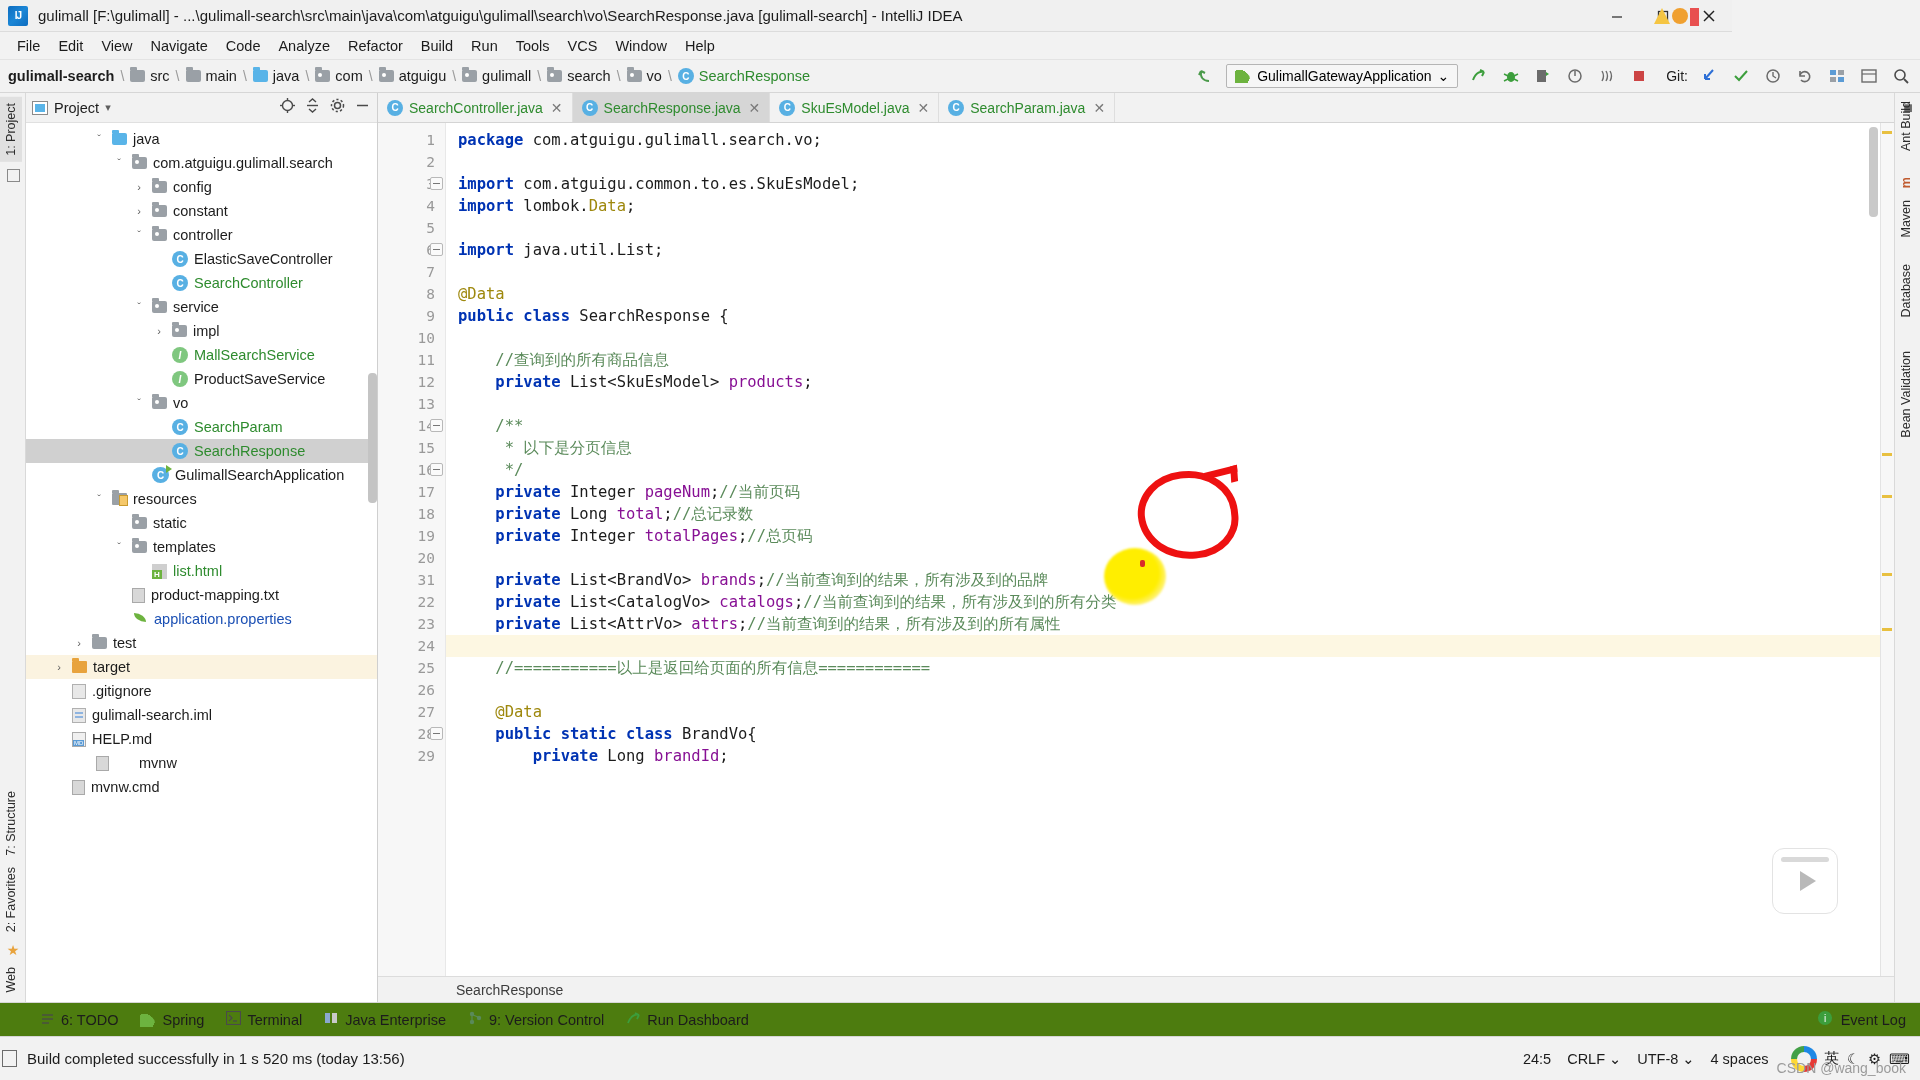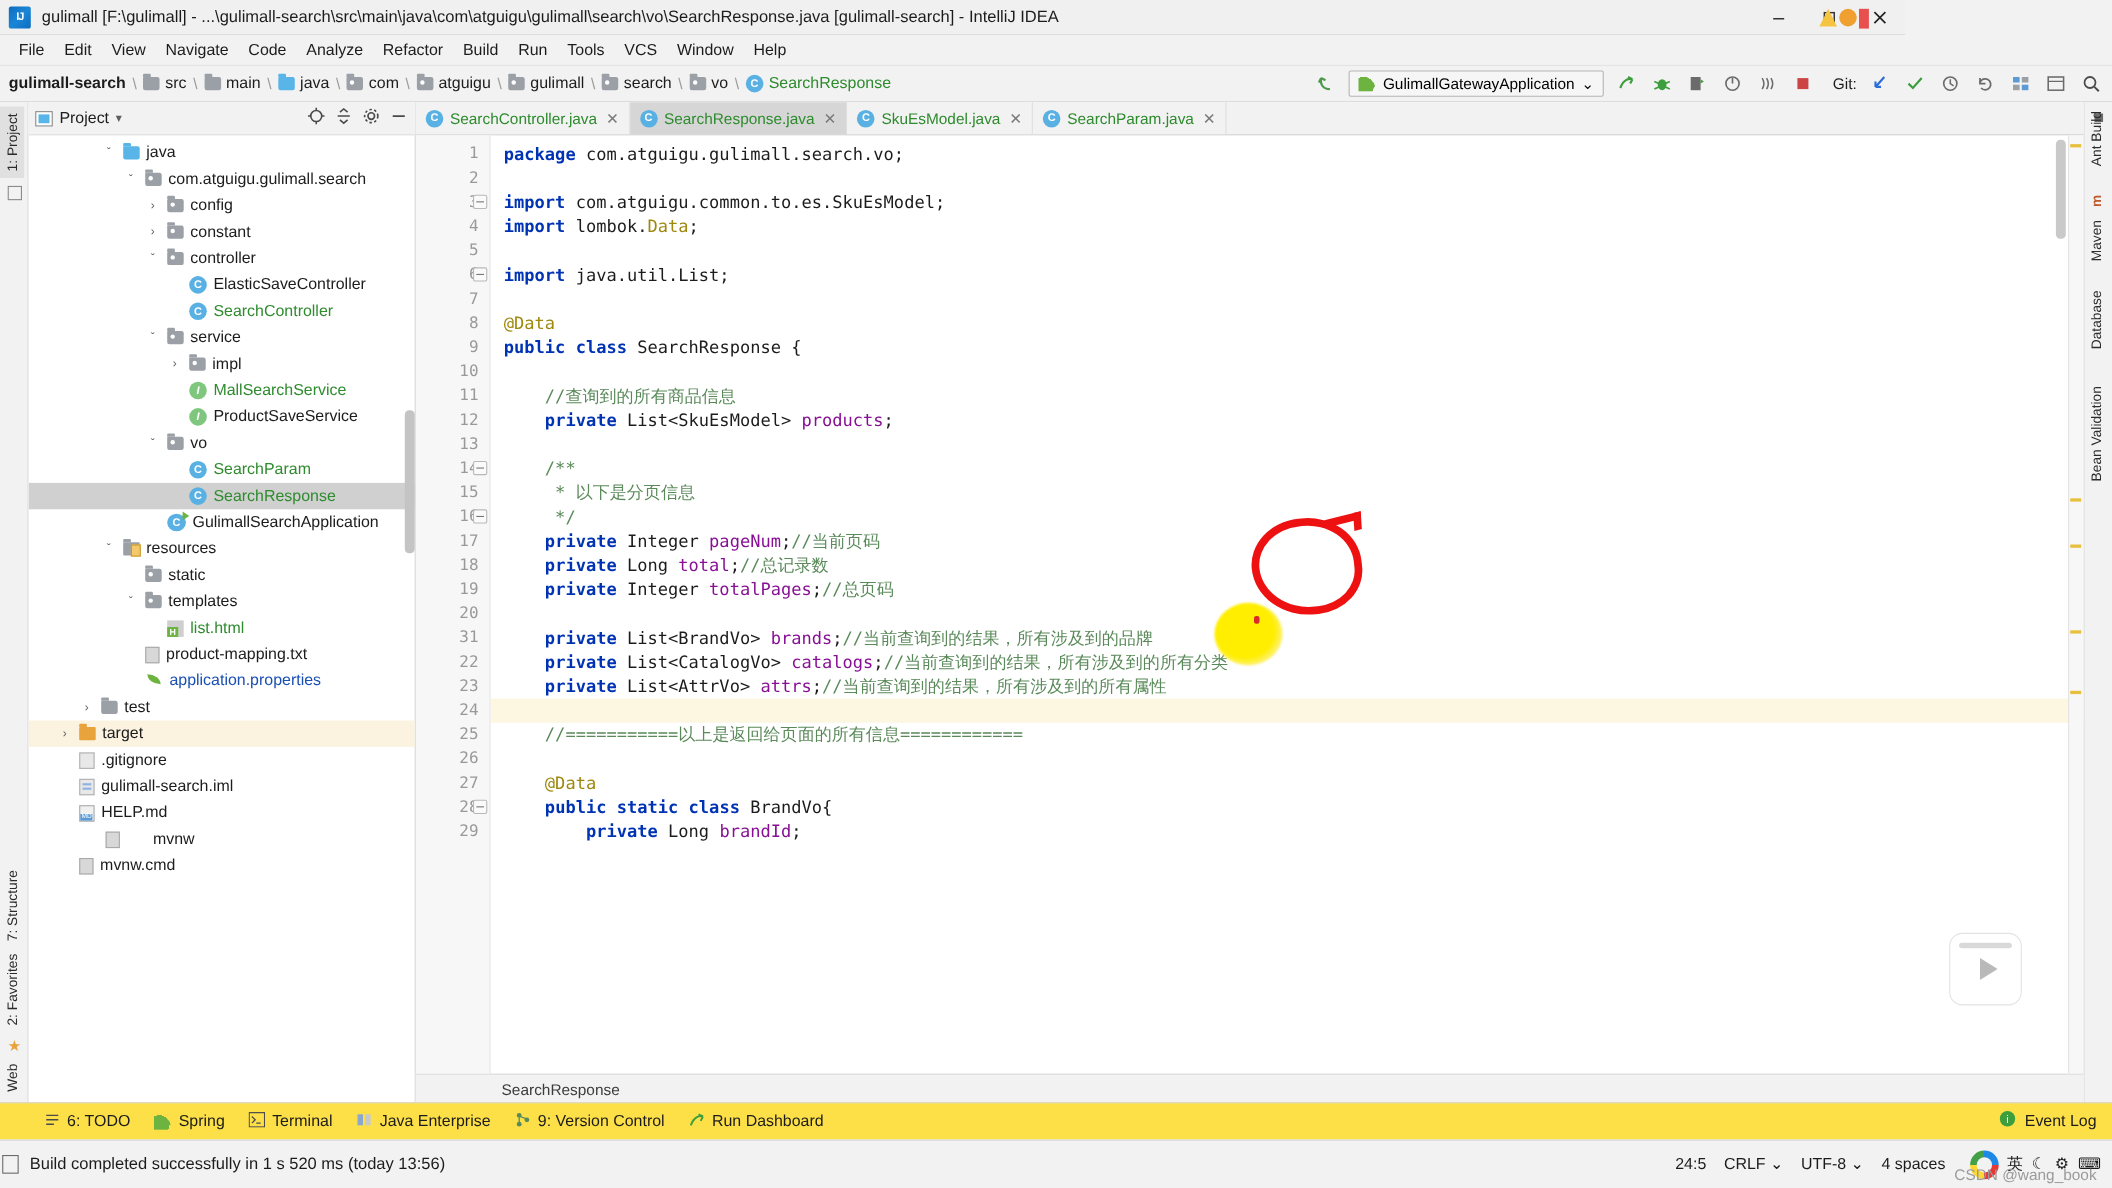--- a/index.html
+++ b/index.html
@@ -272,21 +272,21 @@
   
   .editor-status {
     height: 26px; background: #f2f2f2; border-top: 1px solid #dcdcdc;
     display:flex; align-items:center; padding-left: 78px;
     font-size: 14px; color: #3c3c3c;
   }
 
   
   .bottom-bar {
     position: absolute; left: 0; bottom: 44px; width: 1920px; height: 34px;
-    background: #fde047; display:flex; align-items:center;
+    background: #4d7c0f; display:flex; align-items:center;
     border-top: 1px solid #d6d6d6; padding-left: 40px; gap: 22px;
   }
   .bb-item { display:flex; align-items:center; gap:6px; font-size:14.5px; color:#1c1c1c; white-space:nowrap;}
   .bb-right { margin-left:auto; display:flex; align-items:center; gap:8px; padding-right:14px;}
 
   
   .statusbar {
     position: absolute; left: 0; bottom: 0; width: 1920px; height: 44px;
     background: #f2f2f2; display:flex; align-items:center;
     border-top: 1px solid #d6d6d6; padding-left: 2px; gap: 10px;

